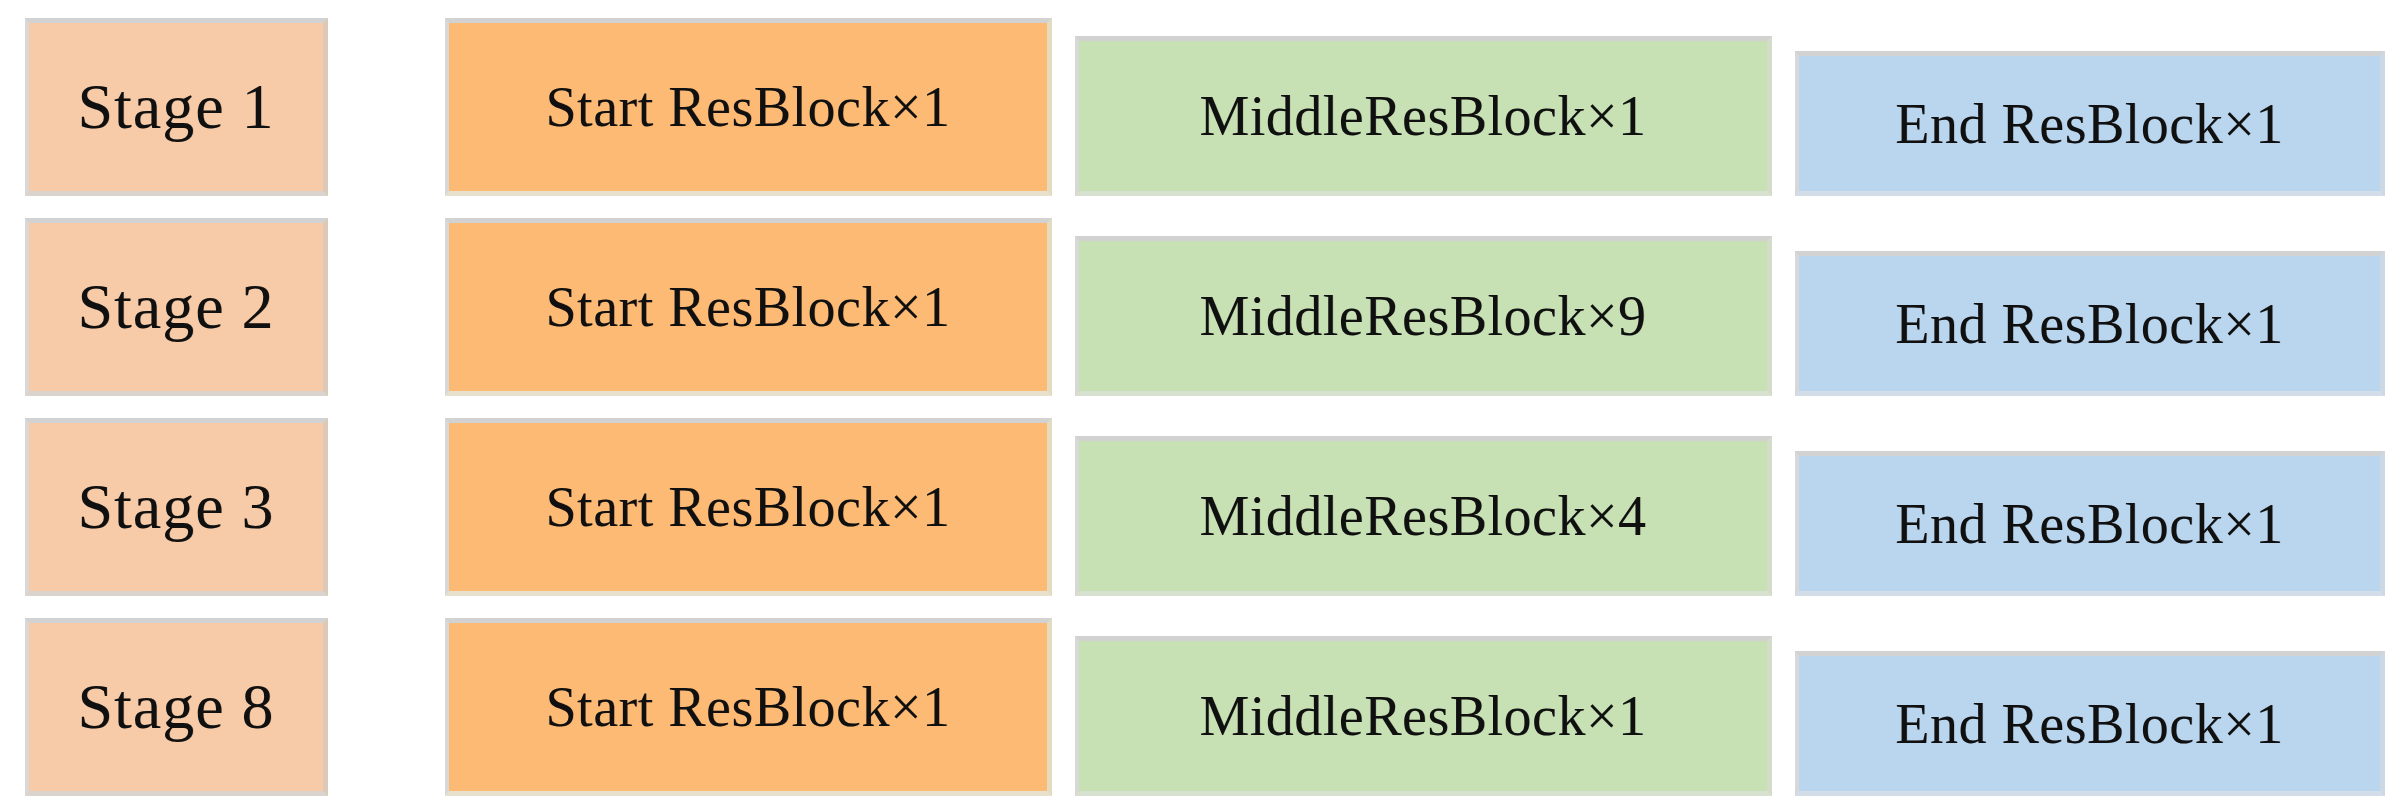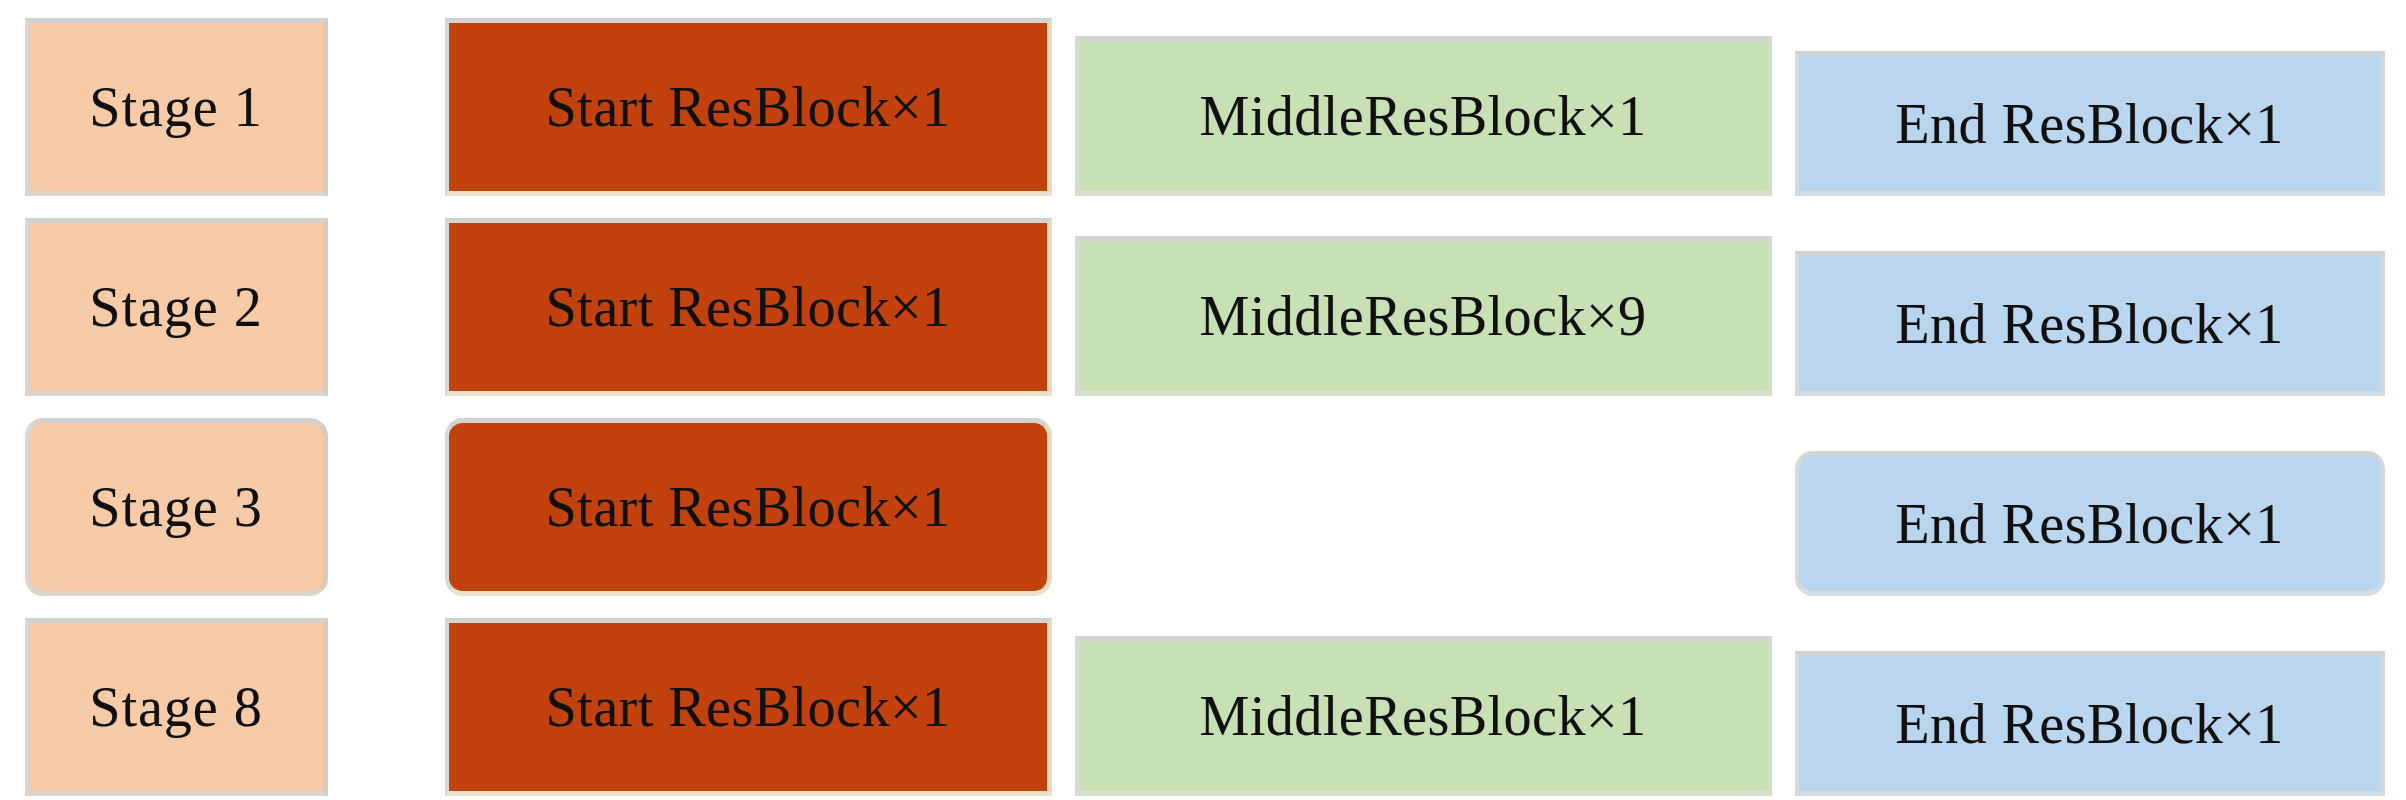--- a/index.html
+++ b/index.html
@@ -55,28 +55,28 @@
   }
 
   
   .c-stage {
     grid-column: 2;
     background: #f8cba8;
     border-right-color: #ddc9b8;
     border-bottom-color: #d9d4cd;
   }
   .c-stage .label {
-    font-size: 56px;
+    font-size: 64px;
     letter-spacing: 1px;
   }
 
   
   .c-start {
     grid-column: 4;
-    background: #c2410c;
+    background: #fdba74;
     border-right-color: #e5dcc0;
     border-bottom-color: #e8e1cd;
   }
   .c-start .label { font-size: 56px; }
 
   
   .c-middle {
     grid-column: 6;
     background: #c7e1b4;
     border-right-color: #d2ddc8;
@@ -90,21 +90,21 @@
     grid-column: 8;
     background: #bad6ee;
     border-right-color: #ccd9e5;
     border-bottom-color: #d2dde8;
     margin-top: 33px;
   }
   .c-end .label { font-size: 56px; }
 
   .r1 { grid-row: 2; }
   .r2 { grid-row: 4; text-align: center; }
-  .r3 { grid-row: 6; border-radius: 18px; }
+  .r3 { grid-row: 6; }
   .r4 { grid-row: 8; }
 </style>
 </head>
 <body>
 
 <div id="stage-table">
   <div class="grid">
 
     <div class="cell c-stage r1">
       <span class="label">Stage 1</span>
@@ -131,20 +131,23 @@
     <div class="cell c-end r2">
       <span class="label">End ResBlock×1</span>
     </div>
 
     <div class="cell c-stage r3">
       <span class="label">Stage 3</span>
     </div>
     <div class="cell c-start r3">
       <span class="label">Start ResBlock×1</span>
     </div>
+    <div class="cell c-middle r3">
+      <span class="label">MiddleResBlock×4</span>
+    </div>
     <div class="cell c-end r3">
       <span class="label">End ResBlock×1</span>
     </div>
 
     <div class="cell c-stage r4">
       <span class="label">Stage 8</span>
     </div>
     <div class="cell c-start r4">
       <span class="label">Start ResBlock×1</span>
     </div>

